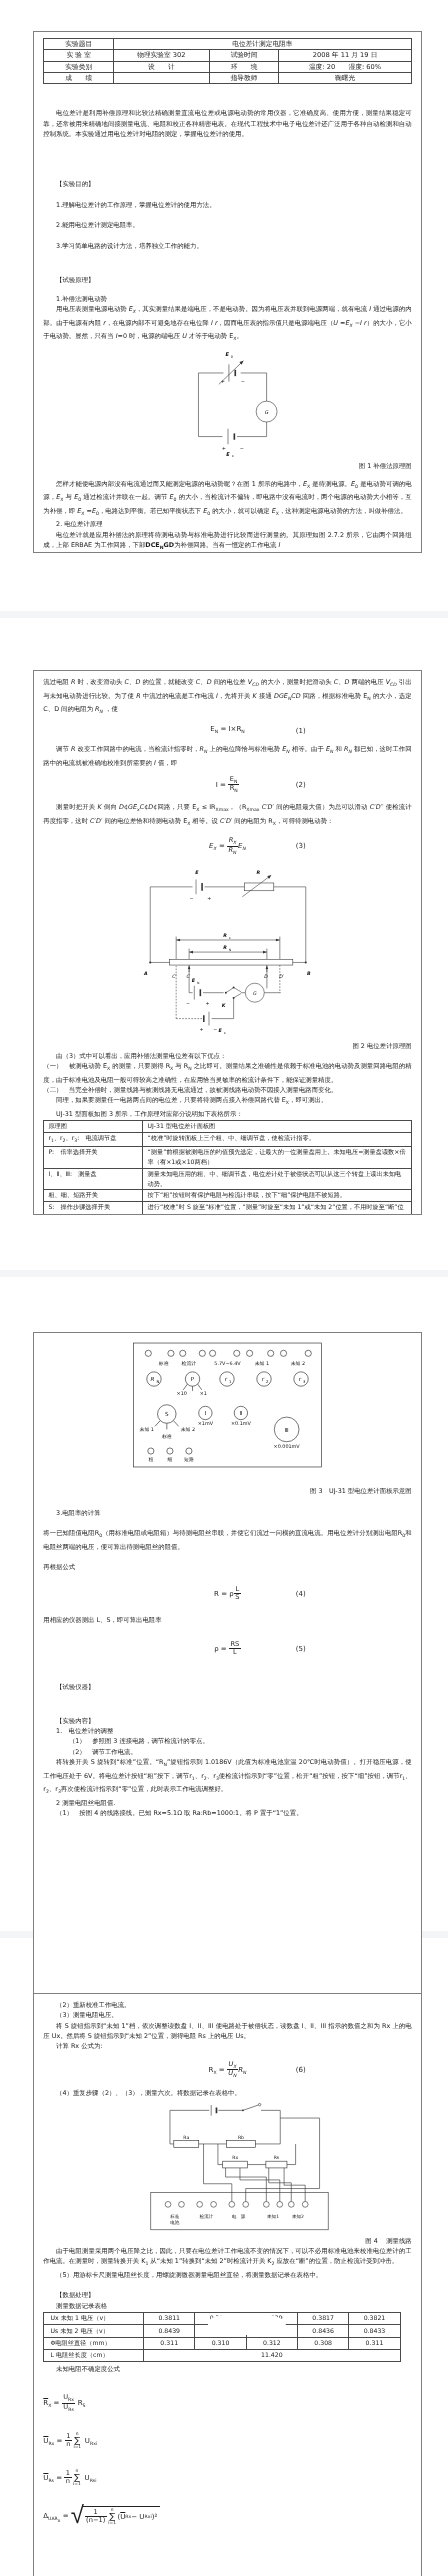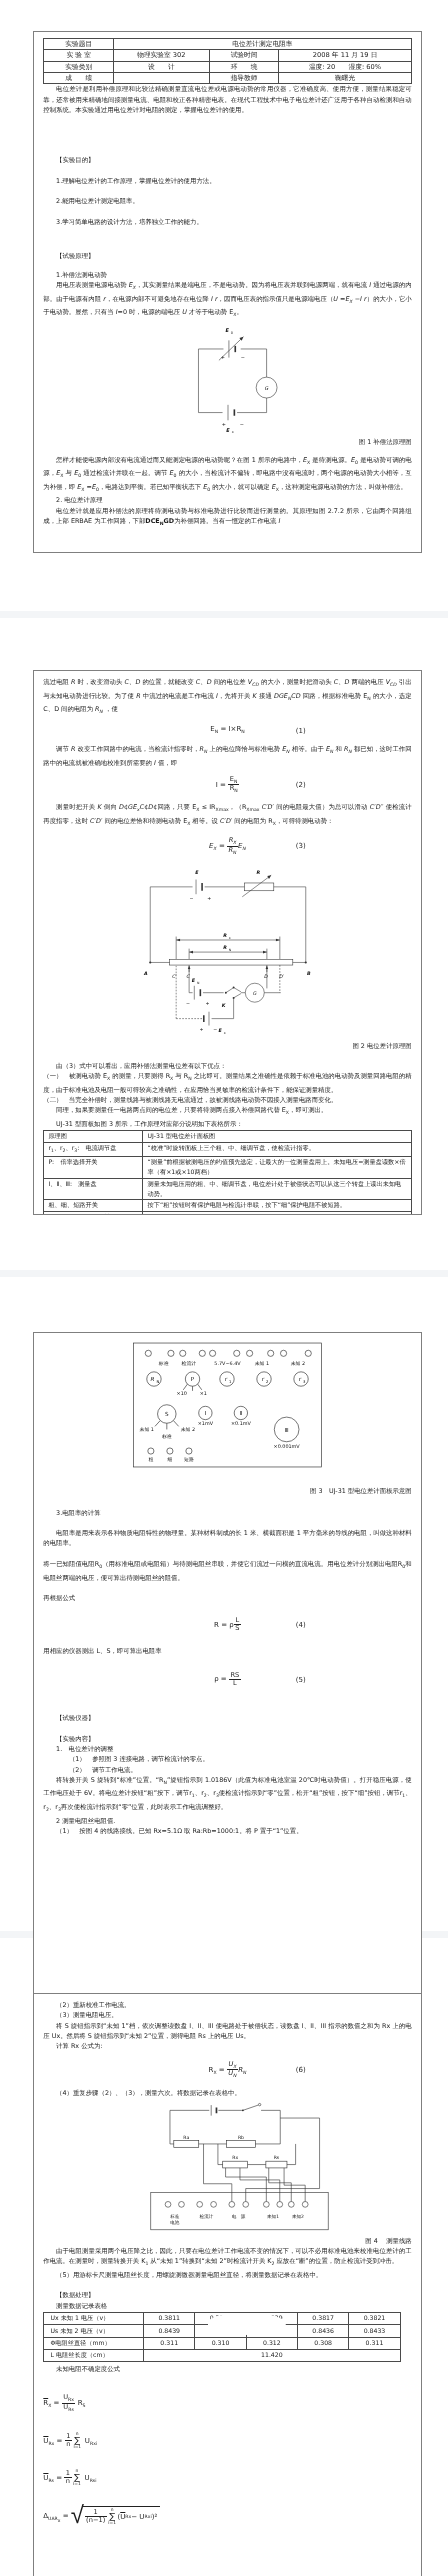--- a/index.html
+++ b/index.html
@@ -94,21 +94,21 @@
       </tr>
       <tr>
         <td>成　　绩</td>
         <td></td>
         <td>指导教师</td>
         <td>鞠曙光</td>
       </tr>
     </tbody>
       </table>
 
-    <p class="para" style="margin-top:0">电位差计是利用补偿原理和比较法精确测量直流电位差或电源电动势的常用仪器，它准确度高、使用方便，测量结果稳定可靠，还常被用来精确地间接测量电流、电阻和校正各种精密电表。在现代工程技术中电子电位差计还广泛用于各种自动检测和自动控制系统。本实验通过用电位差计对电阻的测定，掌握电位差计的使用。</p>
+    <p class="para" style="margin-top:24px">电位差计是利用补偿原理和比较法精确测量直流电位差或电源电动势的常用仪器，它准确度高、使用方便，测量结果稳定可靠，还常被用来精确地间接测量电流、电阻和校正各种精密电表。在现代工程技术中电子电位差计还广泛用于各种自动检测和自动控制系统。本实验通过用电位差计对电阻的测定，掌握电位差计的使用。</p>
 
     <div class="gap-lg"></div>
     <p class="para">【实验目的】</p>
     <p class="para mt">1.理解电位差计的工作原理，掌握电位差计的使用方法。</p>
     <p class="para mt">2.能用电位差计测定电阻率。</p>
     <p class="para mt">3.学习简单电路的设计方法，培养独立工作的能力。</p>
 
     <div class="gap-md"></div>
     <p class="para">【试验原理】</p>
     <p class="para" style="margin-top:8.2px">1.补偿法测电动势</p>
@@ -221,21 +221,21 @@
         <path d="M190,360 H130" class="dash"></path>
         <path d="M130,360 V238" class="dash"></path>
         <text x="184" y="388">+</text>
         <text x="216" y="388">−</text>
         <text x="232" y="392" class="it" text-anchor="middle" style="font-weight:bold">E</text>
         <text x="240" y="395" class="sm">x</text>
       </svg>
     </div>
     <p class="figcap">图 2 电位差计原理图</p>
 
-    <p class="para" style="margin-top:10px">由（3）式中可以看出，应用补偿法测量电位差有以下优点：</p>
+    <p class="para" style="margin-top:0">由（3）式中可以看出，应用补偿法测量电位差有以下优点：</p>
     <p class="noind">（一）　被测电动势 E<sub>X</sub> 的测量，只要测得 R<sub>X</sub> 与 R<sub>N</sub> 之比即可。测量结果之准确性是依赖于标准电池的电动势及测量回路电阻的精度，由于标准电池及电阻一般可得较高之准确性，在应用恰当灵敏率的检流计条件下，能保证测量精度。</p>
     <p class="noind">（二）　当完全补偿时，测量线路与被测线路无电流通过，故被测线路电动势不因接入测量电路而变化。</p>
     <p class="para">同理，如果要测量任一电路两点间的电位差，只要将待测两点接入补偿回路代替 E<sub>X</sub>，即可测出。</p>
     <p class="para">UJ-31 型面板如图 3 所示，工作原理对应部分说明如下表格所示：</p>
 
     <table class="ptable">
       <tbody>
           <tr>
         <td class="c1">原理图</td>
         <td>UJ-31 型电位差计面板图</td>
@@ -324,36 +324,35 @@
         <circle cx="73" cy="212" r="6"></circle>
         <circle cx="110" cy="212" r="6"></circle>
         <text x="36" y="232" class="lb" text-anchor="middle">粗</text>
         <text x="73" y="232" class="lb" text-anchor="middle">细</text>
         <text x="110" y="232" class="lb" text-anchor="middle">短路</text>
       </svg>
     </div>
     <p class="figcap" style="margin-top:14.4px">图 3　UJ-31 型电位差计面板示意图</p>
 
     <p class="para" style="margin-top:11.3px">3.电阻率的计算</p>
-    <p class="para mt">电阻率是用来表示各种物质电阻特性的物理量。某种材料制成的长 1 米、横截面积是 1 平方毫米的导线的电阻，叫做这种材料的电阻率。</p>
     <p class="noind mt">将一已知阻值电阻R<sub>0</sub>（用标准电阻或电阻箱）与待测电阻丝串联，并使它们流过一问横的直流电流。用电位差计分别测出电阻R<sub>0</sub>和电阻丝两端的电压，便可算出待测电阻丝的阻值。</p>
     <p class="noind mt">再根据公式</p>
     <div class="formula" style="margin:13.4px 0">
       <span>R = ρ<span class="frac"><span class="t">L</span><span class="b">S</span></span></span>
       <span class="fnum">(4)</span>
     </div>
     <p class="noind">用相应的仪器测出 L、S，即可算出电阻率</p>
     <div class="formula" style="margin:15.5px 0">
       <span>ρ = <span class="frac"><span class="t">RS</span><span class="b">L</span></span></span>
       <span class="fnum">(5)</span>
     </div>
     <div class="gap"></div>
     <p class="para">【试验仪器】</p>
     <div class="gap-sm"></div>
-    <p class="para" style="margin-top:5px">【实验内容】</p>
+    <p class="para" style="margin-top:18px">【实验内容】</p>
     <p class="para">1.　电位差计的调整</p>
     <p class="noind" style="padding-left:4em">（1）　参照图 3 连接电路，调节检流计的零点。</p>
     <p class="noind" style="padding-left:4em">（2）　调节工作电流。</p>
     <p class="para">将转换开关 S 旋转到“标准”位置。“R<sub>N</sub>”旋钮指示到 1.0186V（此值为标准电池室温 20℃时电动势值）。打开稳压电源，使工作电压处于 6V。将电位差计按钮“粗”按下，调节r<sub>1</sub>、r<sub>2</sub>、r<sub>3</sub>使检流计指示到“零”位置，松开“粗”按钮，按下“细”按钮，调节r<sub>1</sub>、r<sub>2</sub>、r<sub>3</sub>再次使检流计指示到“零”位置，此时表示工作电流调整好。</p>
     <p class="para">2 测量电阻丝电阻值.</p>
     <p class="para">（1）　按图 4 的线路接线。已知 Rx=5.1Ω 取 Ra:Rb=1000:1。将 P 置于“1”位置。</p>
   </section>
 
   <section class="page" style="top:1993px;height:655px">
     <p class="para">（2）重新校准工作电流。</p>

